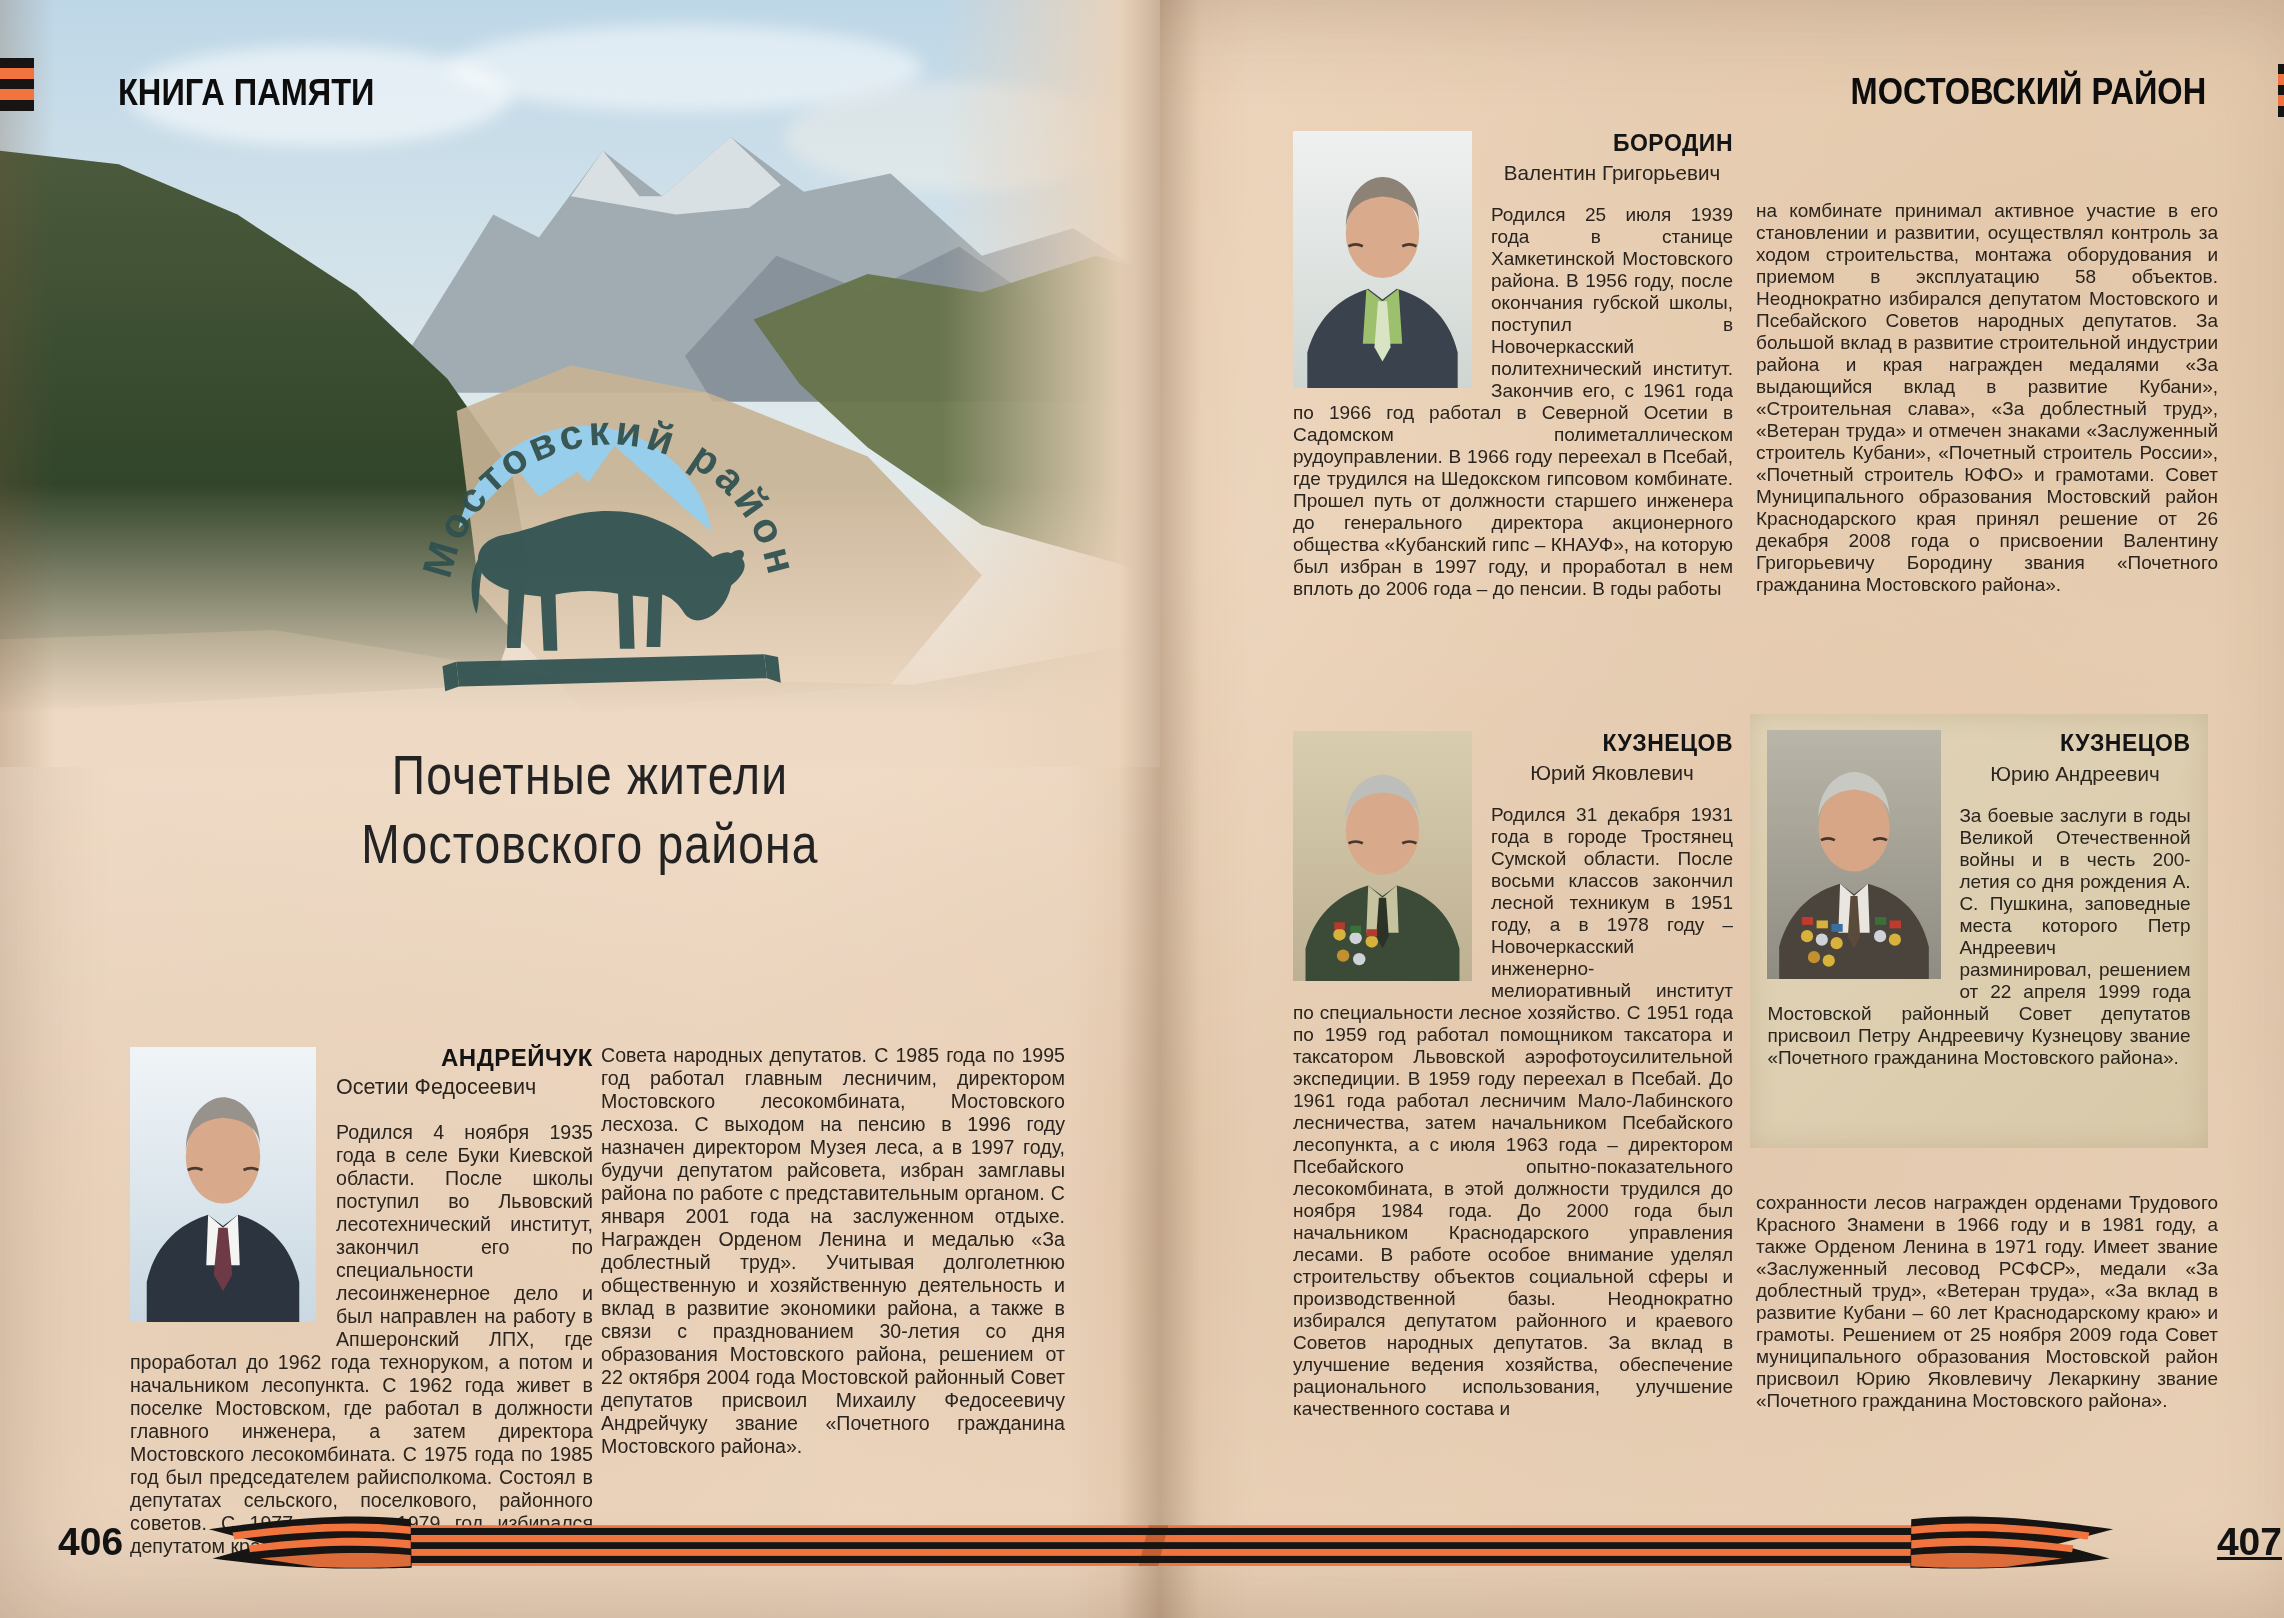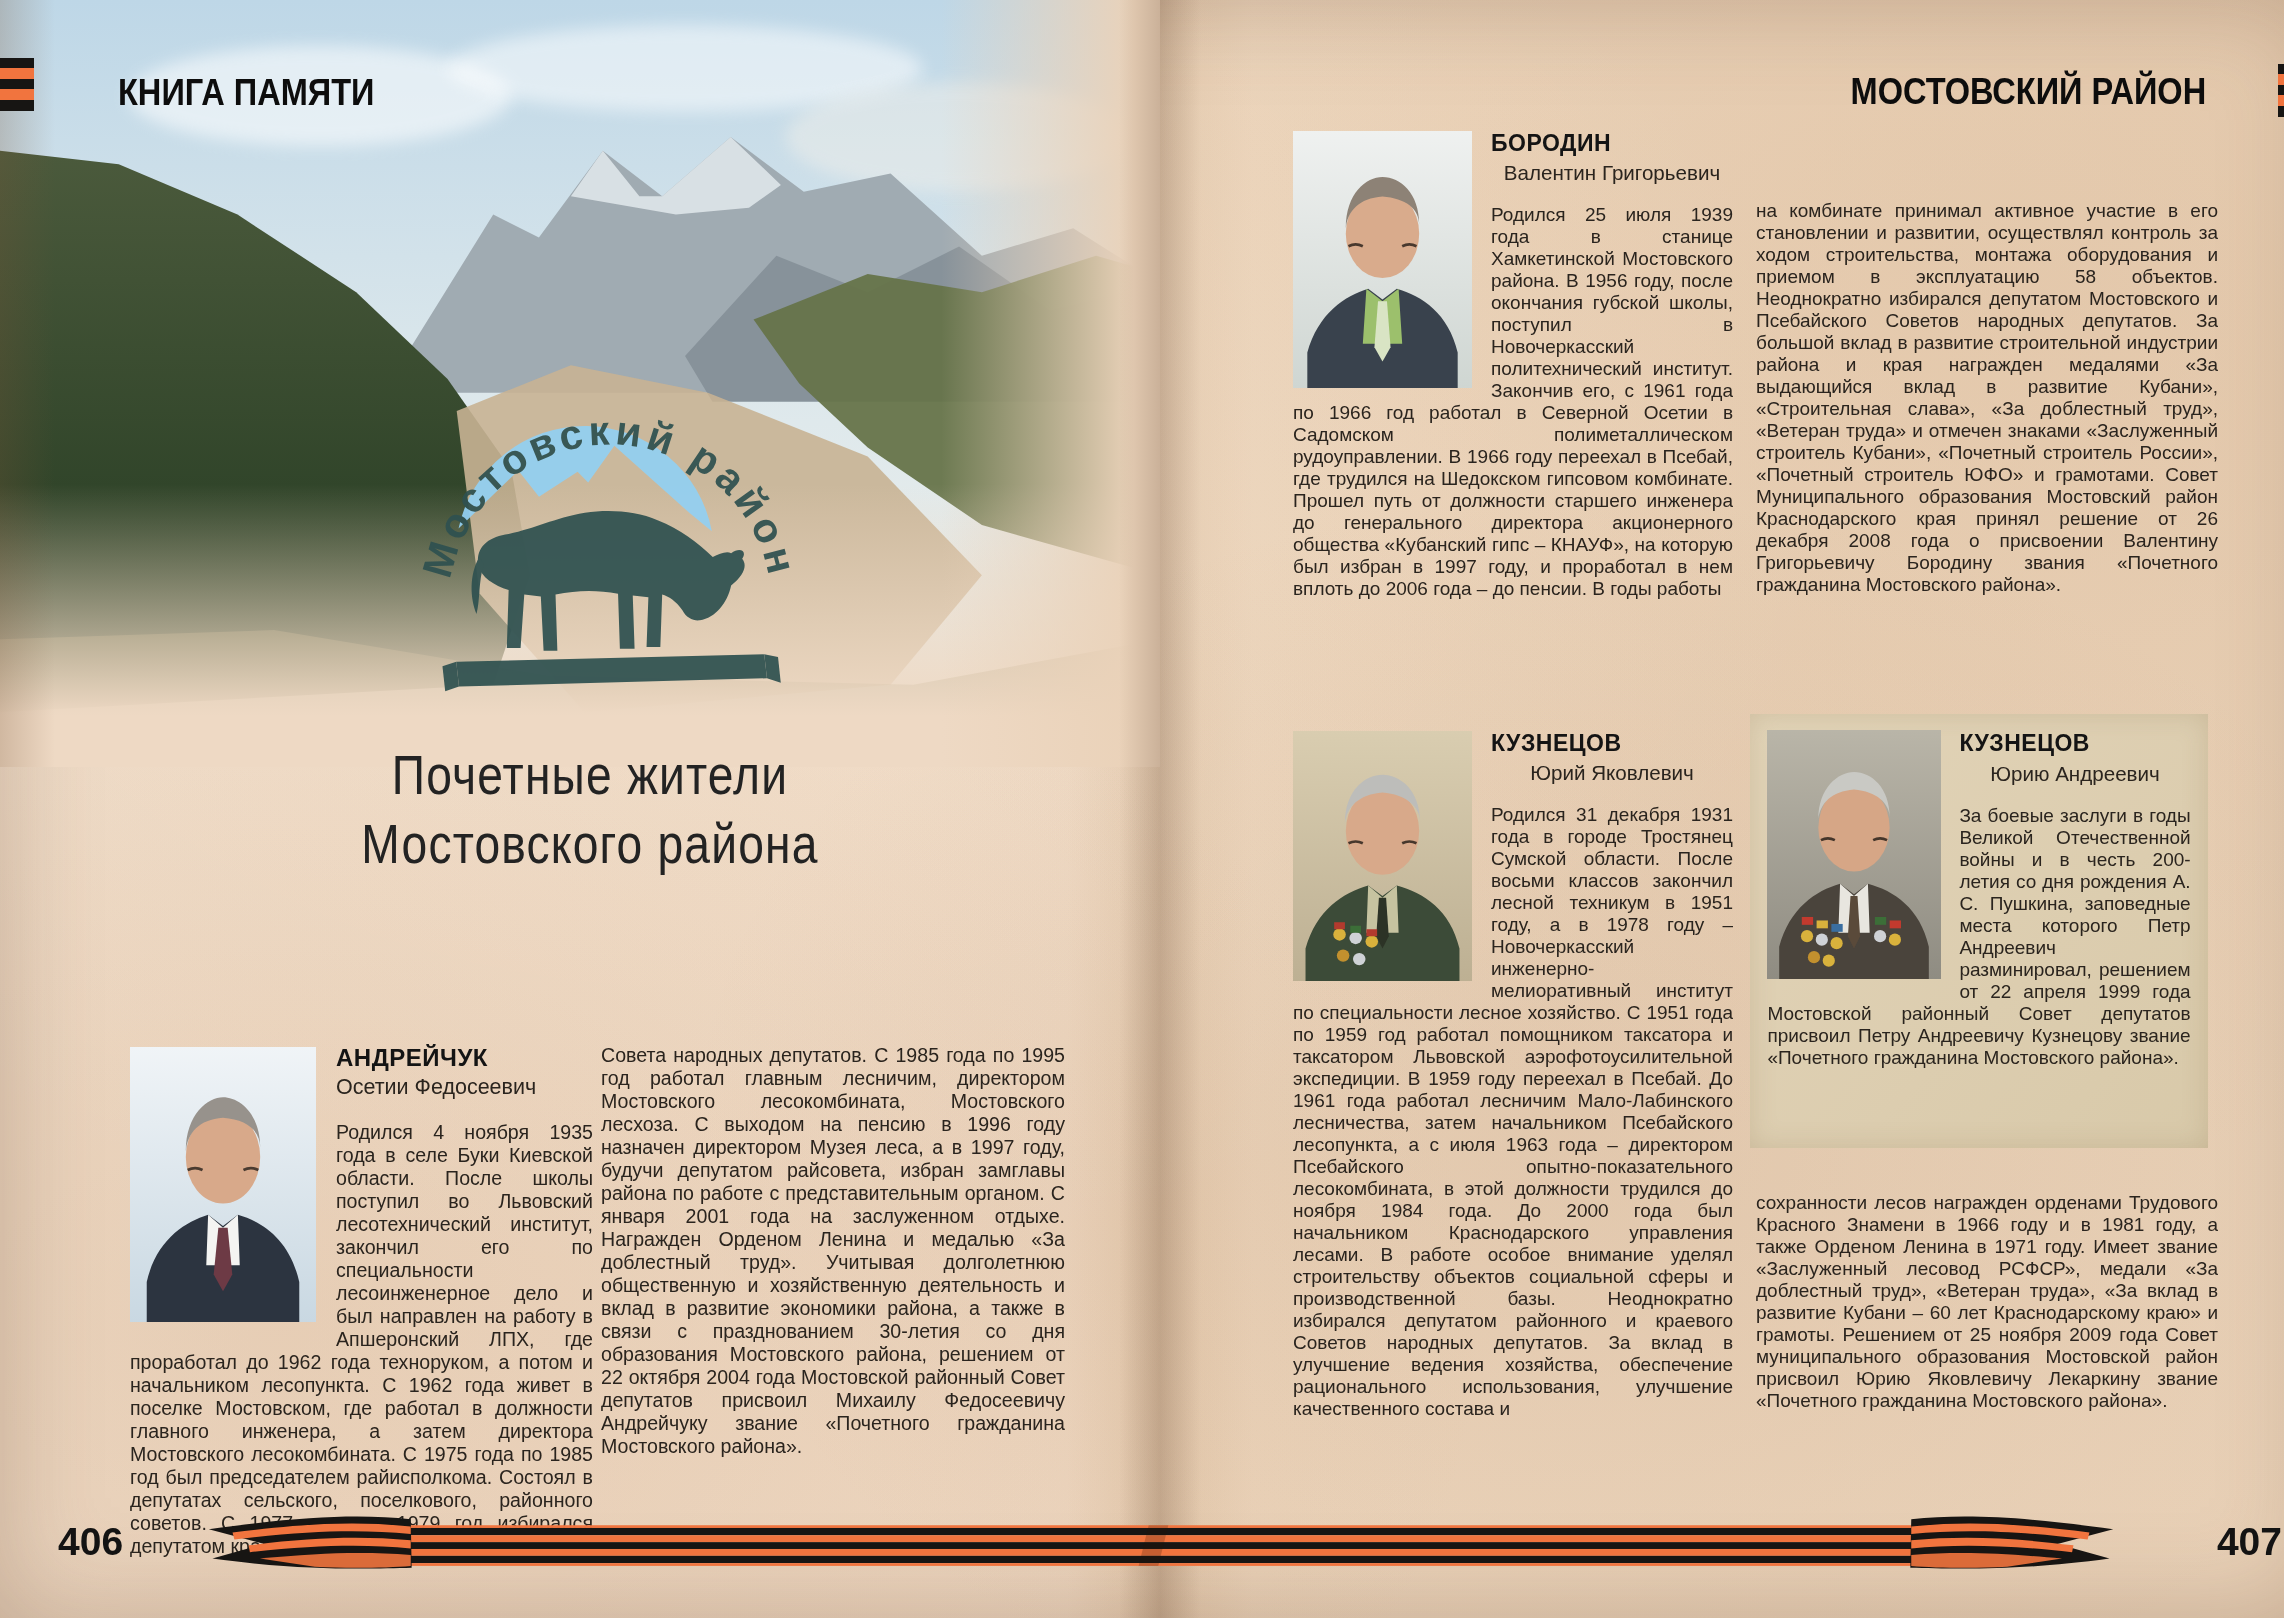--- a/index.html
+++ b/index.html
@@ -39,21 +39,21 @@
   
   .emblem{position:absolute;left:402px;top:348px;width:416px;height:370px;opacity:.93;}
   
   .title{position:absolute;left:133px;top:741px;width:914px;text-align:center;
     font-size:55px;line-height:69px;font-weight:400;letter-spacing:1.4px;color:#232323;
     transform:scaleX(.84);transform-origin:center top;}
   .title span{display:block;}
   
   .bio{position:absolute;overflow:hidden;}
   .bio p{margin:0;text-align:justify;}
-  .bio h2{margin:0.9px 0 3.7px 0;font-size:24px;line-height:26.5px;color:#141414;letter-spacing:0.5px;}
+  .bio h2{margin:0.9px 0 3.7px 0;font-size:24px;line-height:26.5px;color:#141414;letter-spacing:0.5px;text-align:right;}
   .bio .given{font-size:21.5px;line-height:25px;margin:0 0 21px 0;}
   .portrait{float:left;display:block;}
   
   .lp .bio p{font-size:19.6px;line-height:23px;}
   .andr-col1{left:130px;top:1044px;width:463px;height:530px;}
   .andr-col1 .portrait{width:186px;height:275px;margin:2.7px 20px 12px 0;}
   .andr-col2{left:601px;top:1044px;width:464px;height:466px;}
   
   .rp .bio p{font-size:19px;line-height:22px;}
   .rp .bio h2{font-size:23px;}
@@ -65,21 +65,21 @@
   .lek-col1 .portrait{width:179px;height:250px;margin:1.8px 19px 11px 0;}
   .lek-col2{left:1756px;top:1192px;width:462px;height:320px;}
   .kuz-panel{left:1750px;top:714px;width:458px;height:434px;
     background:linear-gradient(135deg,#e2d4b8,#dccdaf 60%,#d8c9a9);
     box-shadow:inset 0 0 27px rgba(120,95,55,.18);
     box-sizing:border-box;padding:15.5px 17.4px;}
   .kuz-panel .portrait{width:174px;height:249px;margin:0.9px 18px 10px 0;}
   
   .pagenum{position:absolute;top:1520px;font-size:39px;font-weight:bold;color:#131313;}
   .pn-left{left:58px;}
-  .pn-right{right:38px;}
+  .pn-right{right:38px;text-decoration:underline;}
   
   .ribbon{position:absolute;left:196px;top:1511px;width:1930px;height:65px;}
 </style>
 </head>
 <body>
 
 <div class="spread">
 
   <div class="panorama">
     <svg viewBox="0 0 2540 1680" preserveAspectRatio="none">

